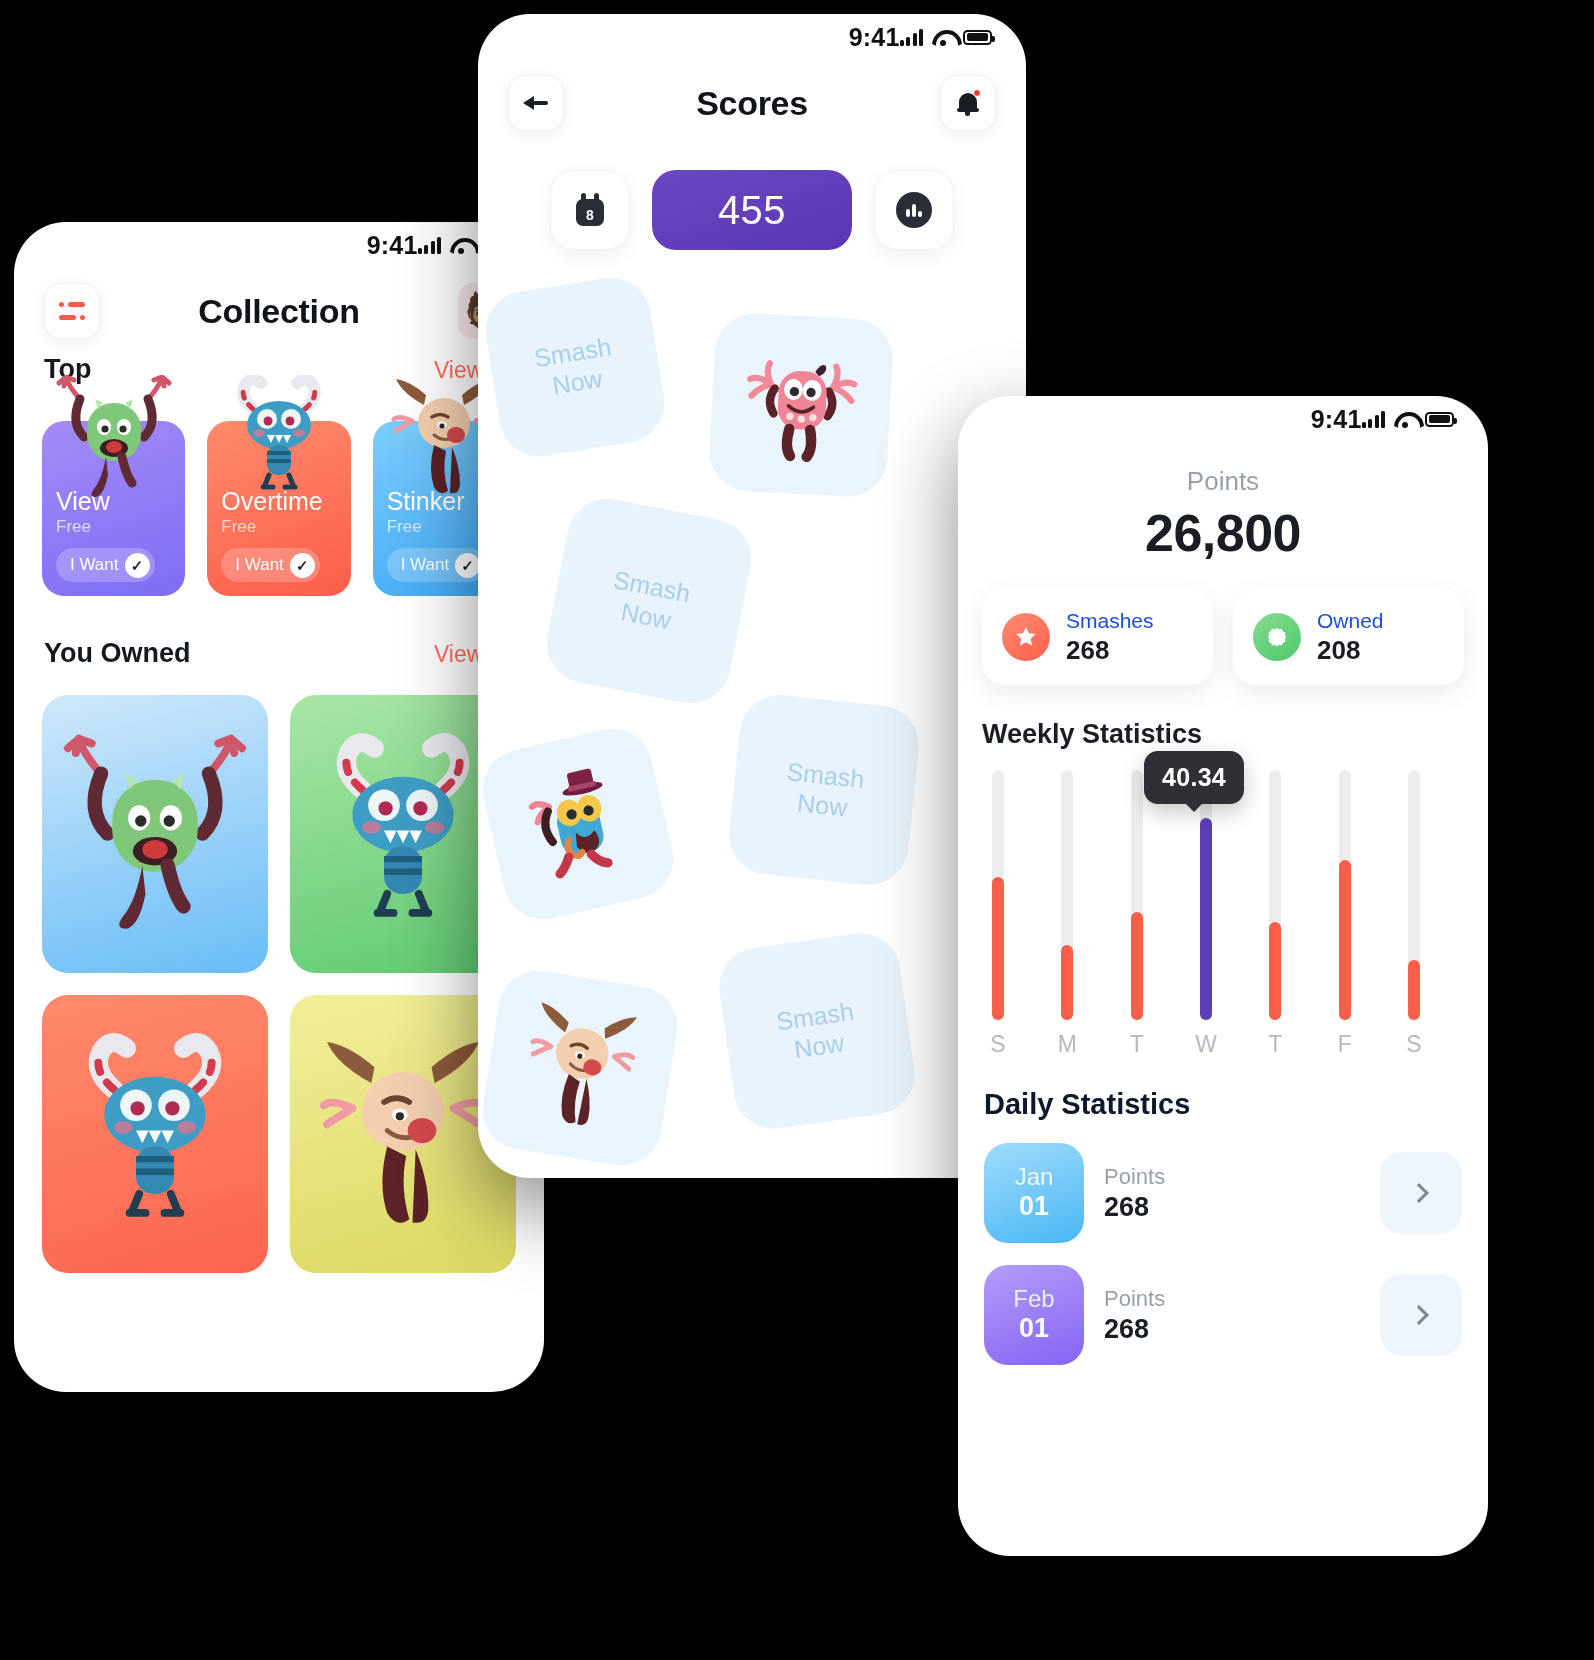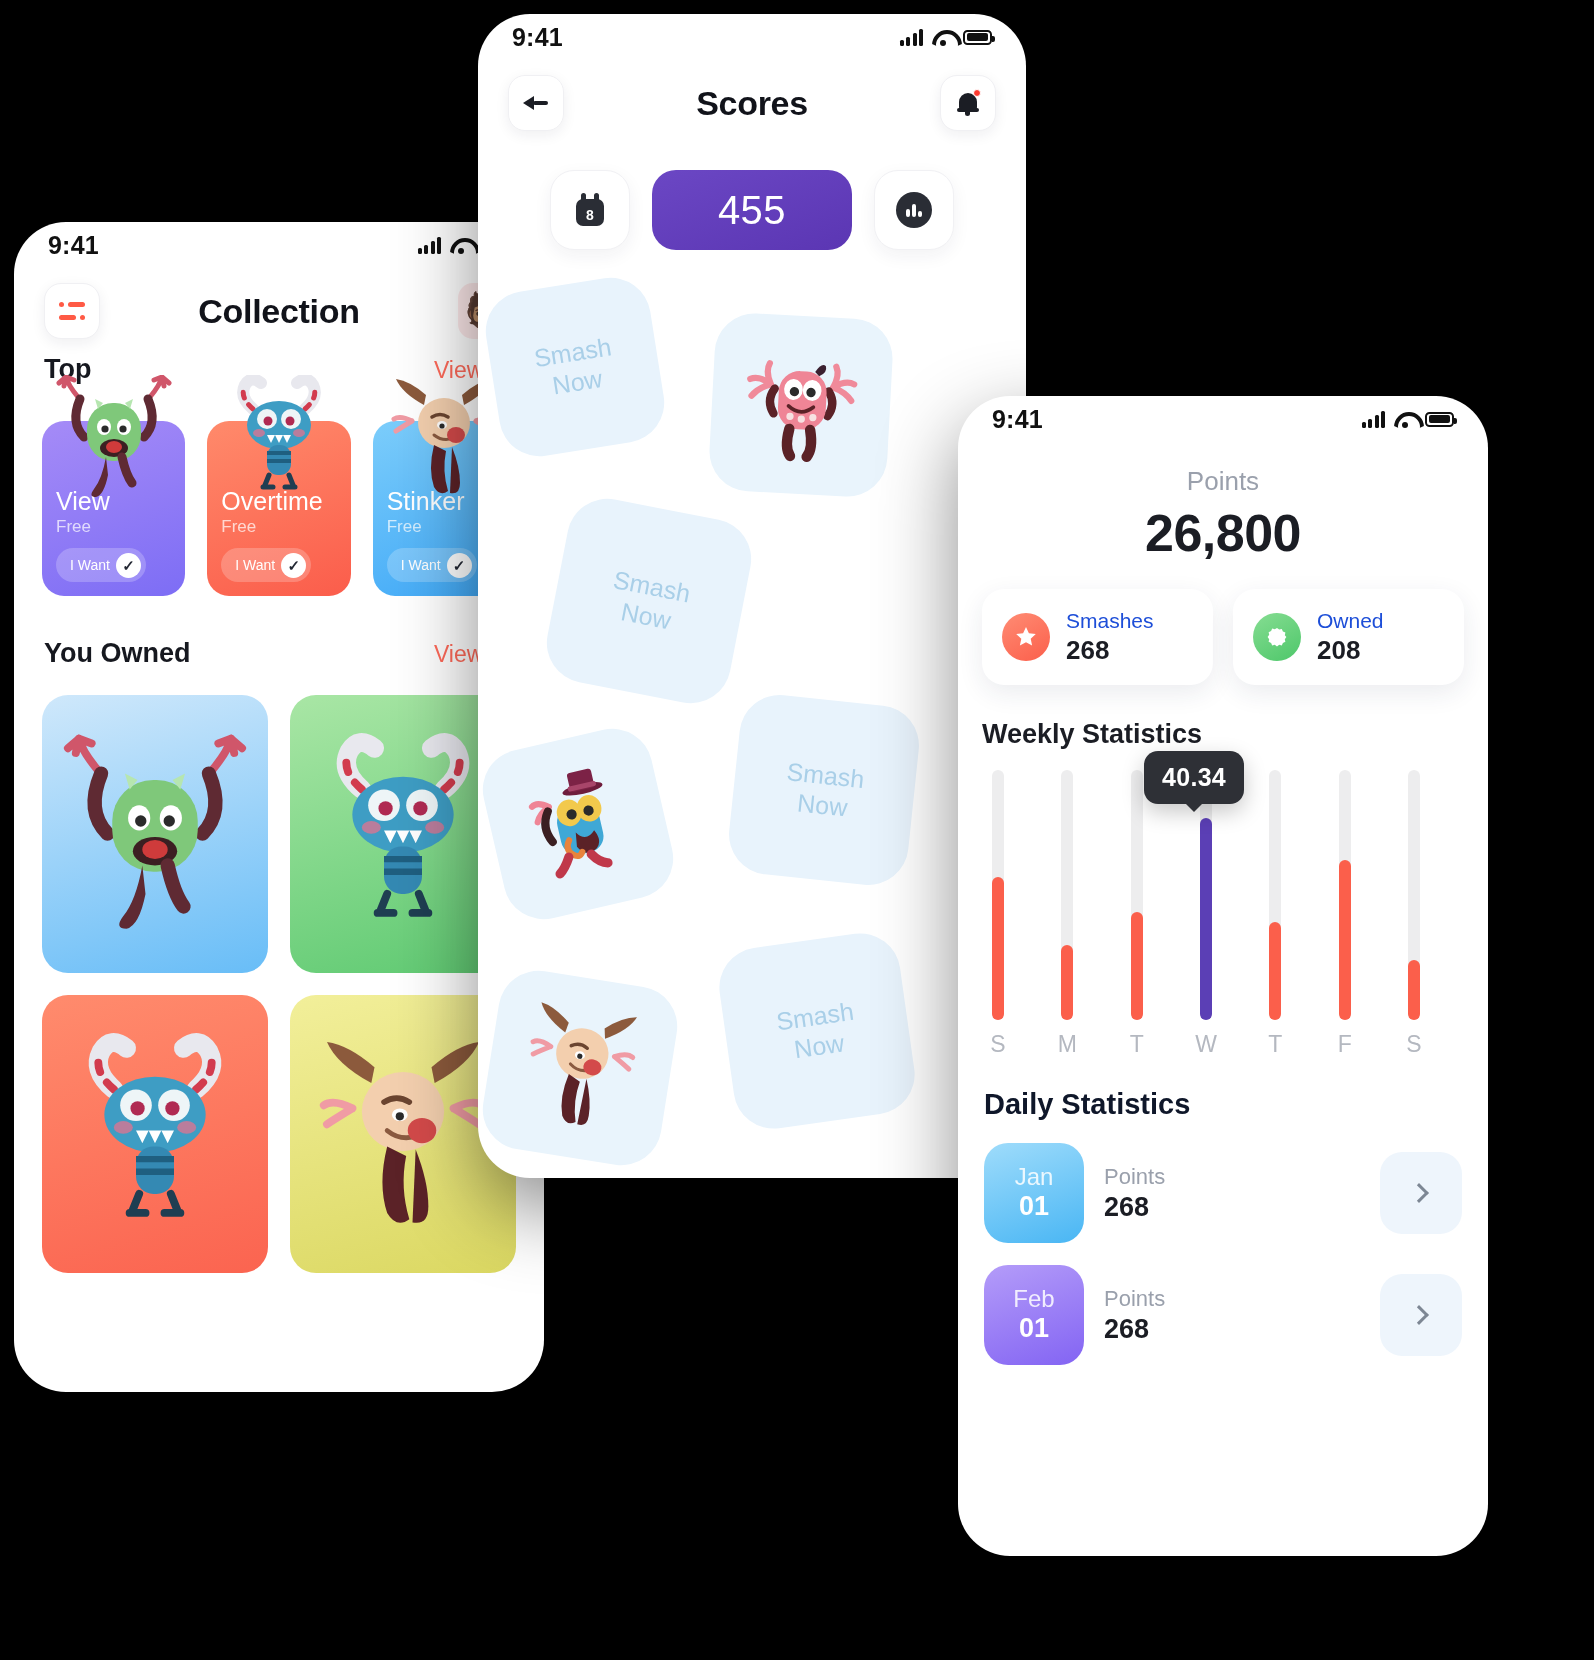--- a/index.html
+++ b/index.html
@@ -13,21 +13,21 @@
 
   
   .phone {
     position: absolute;
     background: #ffffff;
     border-radius: 52px;
     overflow: hidden;
     box-shadow: 0 30px 80px rgba(0,0,0,.45);
   }
   .statusbar {
-    display: flex; align-items: center; justify-content: space-between;
+    display: flex; align-items: center; justify-content: flex-end;
     padding: 0 34px;
     height: 46px;
   }
   .st-time { font-size: 25px; font-weight: 700; color: #111; letter-spacing: .2px; }
   .st-icons { display: flex; align-items: center; gap: 9px; }
   .bars { display: flex; align-items: flex-end; gap: 2.5px; height: 17px; }
   .bars i { width: 4px; background: #111; border-radius: 1.5px; display:block; }
   .bars i:nth-child(1){height:6px}.bars i:nth-child(2){height:9px}
   .bars i:nth-child(3){height:13px}.bars i:nth-child(4){height:17px}
   .wifi { width: 22px; height: 17px; position: relative; }
@@ -105,21 +105,21 @@
   .tc-orange { background: linear-gradient(160deg,#ff8a6b 0%, #fb5d4b 100%); }
   .tc-blue   { background: linear-gradient(160deg,#7ccdfb 0%, #3fa8f7 100%); }
   .tc-name { font-size: 25px; color:#fff; font-weight: 500; line-height: 1.05; }
   .tc-price { font-size: 17px; color: rgba(255,255,255,.72); margin-top: 3px; }
   .want {
     margin-top: 11px; height: 34px; border-radius: 18px;
     background: rgba(255,255,255,.22);
     display:flex; align-items:center; gap:6px; padding: 0 5px 0 14px;
     width: fit-content;
   }
-  .want span { font-size: 14px; color:#fff; }
+  .want span { font-size: 17px; color:#fff; }
   .want .chk {
     width: 25px; height: 25px; border-radius: 50%; background:#fff;
     display:flex; align-items:center; justify-content:center;
     font-size: 15px; color:#232733; font-weight:700; line-height:1;
   }
   .monster { position:absolute; left:50%; transform: translateX(-50%); bottom: 96px; width: 120px; height: 125px; }
   .owned-grid { display:grid; grid-template-columns: 1fr 1fr; gap: 22px; padding: 0 28px; margin-top: 26px; }
   .owned-card { height: 278px; border-radius: 26px; position: relative; overflow:hidden; display:flex; align-items:center; justify-content:center;}
   .oc-blue  { background: linear-gradient(165deg,#cfe8fb 0%, #68bdf7 100%); }
   .oc-green { background: linear-gradient(165deg,#a9e6a5 0%, #5fca72 100%); }

